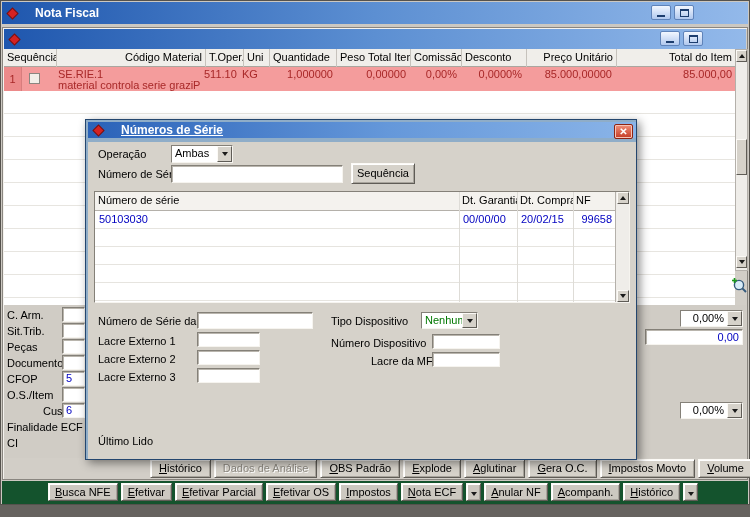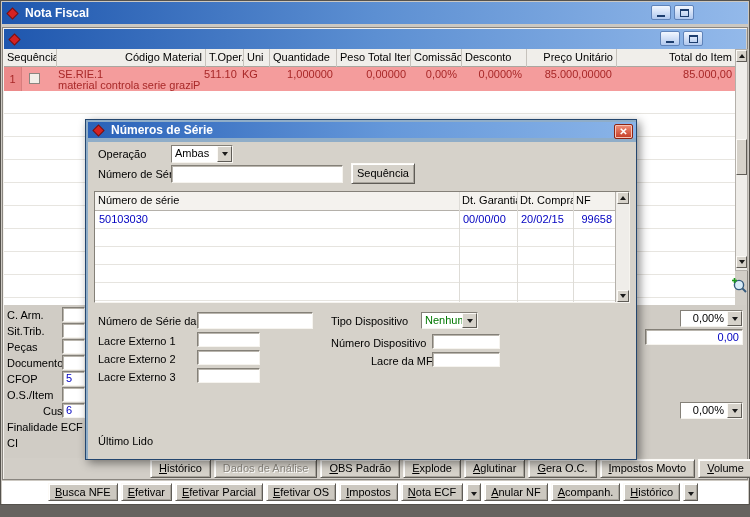--- a/index.html
+++ b/index.html
@@ -1,21 +1,21 @@
 <!DOCTYPE html>
 <html><head>
 <meta charset="utf-8">
 <style>
   *{margin:0;padding:0;box-sizing:border-box;}
   html,body{width:750px;height:517px;}
   body{font-family:"Liberation Sans",sans-serif;font-size:11px;color:#000;}
   #screen{position:relative;width:750px;height:517px;background:#66635f;overflow:hidden;}
   .abs{position:absolute;}
   .lbl{position:absolute;white-space:nowrap;line-height:13px;}
-  .titlebar{position:absolute;background:linear-gradient(90deg,#1f57ae,#5c8fd2 50%,#93b9ea);color:#fff;font-weight:bold;font-size:12px;display:flex;align-items:center;padding:0 4px;gap:6px;}
+  .titlebar{position:absolute;background:linear-gradient(90deg,#1f57ae,#5c8fd2 50%,#93b9ea);color:#fff;font-weight:bold;font-size:12px;display:flex;align-items:center;padding:0 4px;gap:16px;}
   .winbtn{position:absolute;width:20px;height:15px;border-radius:2px;background:linear-gradient(#f2f7ff,#b0c8ee);border:1px solid #5f83b9;display:flex;align-items:center;justify-content:center;}
   .mingl{width:8px;height:2px;background:#1c3d6e;margin-top:7px;}
   .maxgl{width:9px;height:8px;border:1px solid #1c3d6e;border-top:2px solid #1c3d6e;background:transparent;}
   .closebtn{position:absolute;width:19px;height:15px;border-radius:2px;background:linear-gradient(#f0907a,#c43a24);border:1px solid #8e2413;box-shadow:inset 0 0 0 1px #f6c3b6;color:#fff;font-size:10px;font-weight:bold;text-align:center;line-height:13px;}
   .fld{position:absolute;background:#fff;border:1px solid;border-color:#848078 #f6f4ef #f6f4ef #848078;box-shadow:inset 1px 1px 0 #b9b5ad;}
   .btn{position:absolute;background:#d6d2ca;border:1px solid;border-color:#fcfaf6 #5f5c56 #5f5c56 #fcfaf6;box-shadow:inset 1px 1px 0 #fff, inset -1px -1px 0 #a8a49c;text-align:center;white-space:nowrap;cursor:default;}
   .tbtn{position:static;display:inline-block;height:19px;line-height:17px;padding:0 8px;}
   .bbtn{position:static;display:inline-block;height:18px;line-height:16px;padding:0 6px;background:#ccc8c0;}
   .hk::first-letter{text-decoration:underline;}
   .dis{color:#8e8a82;text-shadow:1px 1px 0 #fff;}
@@ -154,39 +154,39 @@
     <span class="btn tbtn hk">Histórico</span>
     <span class="btn tbtn dis">Dados de Análise</span>
     <span class="btn tbtn hk">OBS Padrão</span>
     <span class="btn tbtn hk">Explode</span>
     <span class="btn tbtn hk">Aglutinar</span>
     <span class="btn tbtn hk">Gera O.C.</span>
     <span class="btn tbtn hk">Impostos Movto</span>
     <span class="btn tbtn hk">Volume</span>
   </div>
 
-  <div class="abs" style="left:2px;top:481px;width:746px;height:23px;background:#ffffff;">
+  <div class="abs" style="left:2px;top:481px;width:746px;height:23px;background:#14532d;">
     <div style="position:absolute;left:46px;top:2px;display:flex;gap:3px;">
       <span class="btn bbtn hk">Busca NFE</span>
       <span class="btn bbtn hk">Efetivar</span>
       <span class="btn bbtn hk">Efetivar Parcial</span>
       <span class="btn bbtn hk">Efetivar OS</span>
       <span class="btn bbtn hk">Impostos</span>
       <span class="btn bbtn hk">Nota ECF</span>
       <span class="btn bbtn" style="width:15px;padding:0;"><span class="tri" style="display:inline-block;margin-top:6px;"></span></span>
       <span class="btn bbtn hk">Anular NF</span>
       <span class="btn bbtn hk">Acompanh.</span>
       <span class="btn bbtn hk">Histórico</span>
       <span class="btn bbtn" style="width:15px;padding:0;"><span class="tri" style="display:inline-block;margin-top:6px;"></span></span>
     </div>
   </div>
 
   <div class="abs" style="left:85px;top:119px;width:552px;height:341px;background:#8fadc8;border:1px solid #24466e;box-shadow:3px 3px 9px rgba(0,0,0,0.45);">
 
-    <div class="titlebar" style="left:2px;top:2px;width:548px;height:16px;background:linear-gradient(90deg,#2a62b8,#6598da 55%,#8ab4e8);">
+    <div class="titlebar" style="left:2px;top:2px;width:548px;height:16px;background:linear-gradient(90deg,#2a62b8,#6598da 55%,#8ab4e8);text-decoration:underline;">
       <svg width="13" height="13" viewBox="0 0 13 13">
         <rect x="2.6" y="2.6" width="7.8" height="7.8" transform="rotate(45 6.5 6.5)" fill="#d42222" stroke="#7c0f0f"></rect>
       </svg>
       <span>Números de Série</span>
       <span class="closebtn" style="right:3px;top:2px;">✕</span>
     </div>
 
     <div class="abs" style="left:2px;top:22px;width:548px;height:317px;background:#d6d2ca;"></div>
 
     <span class="lbl" style="left:12px;top:28px;">Operação</span>

